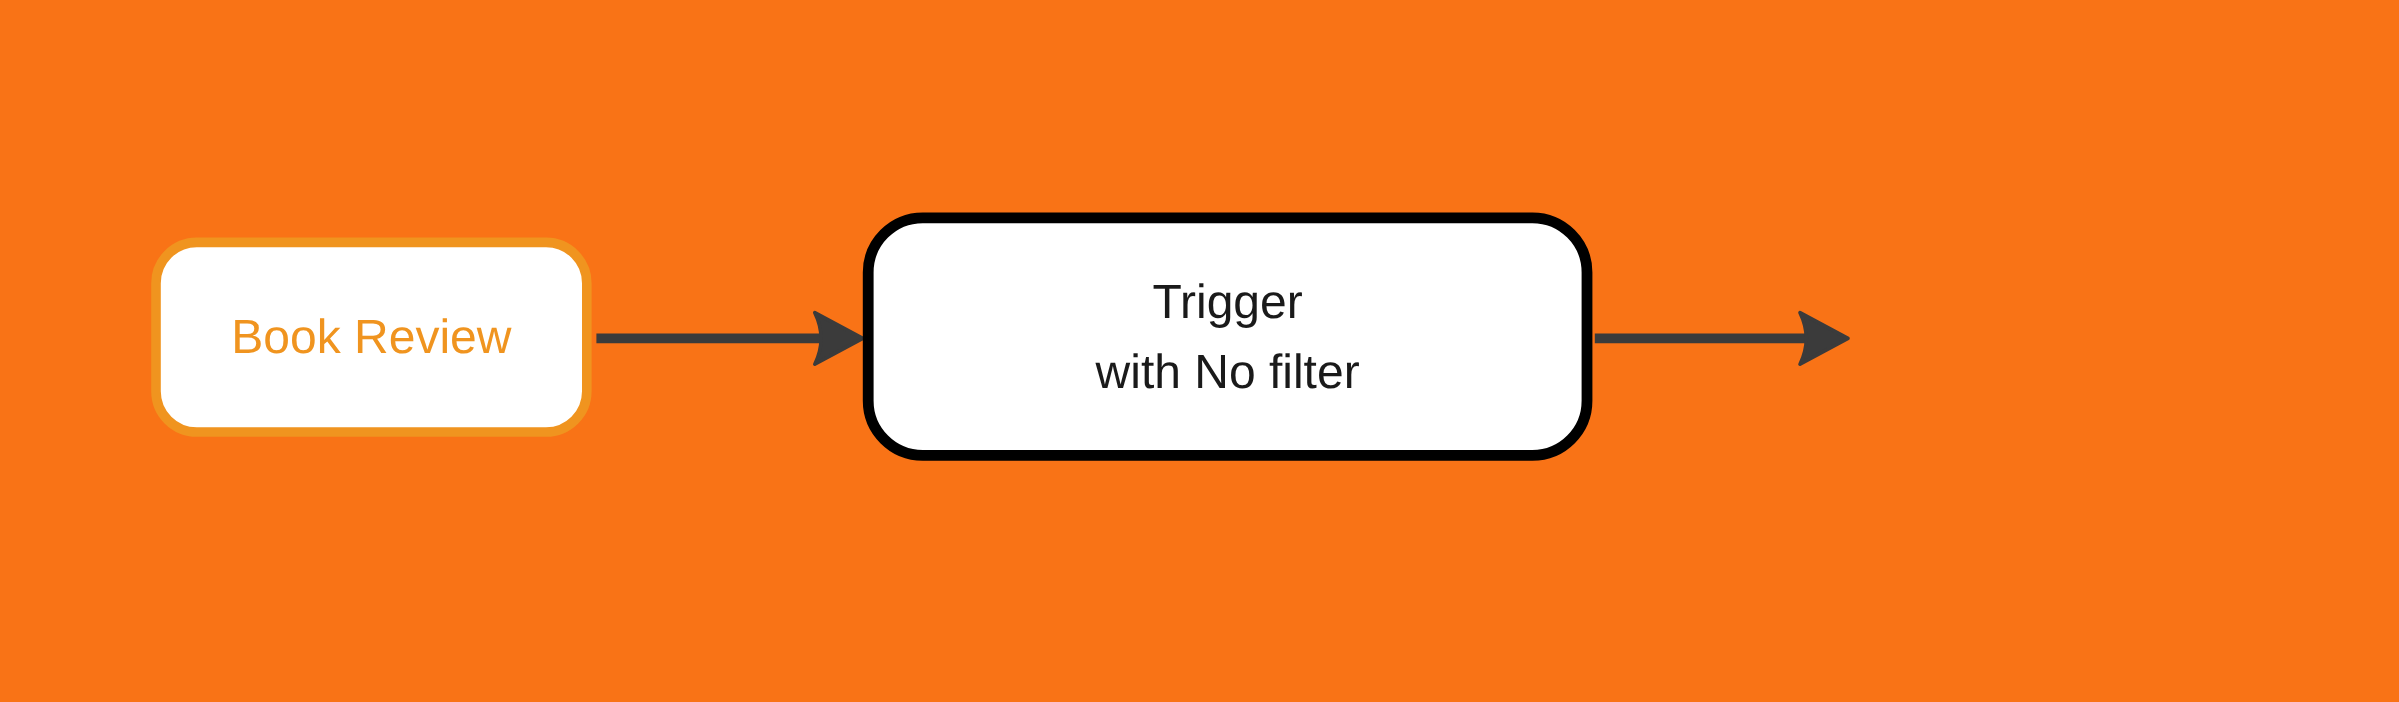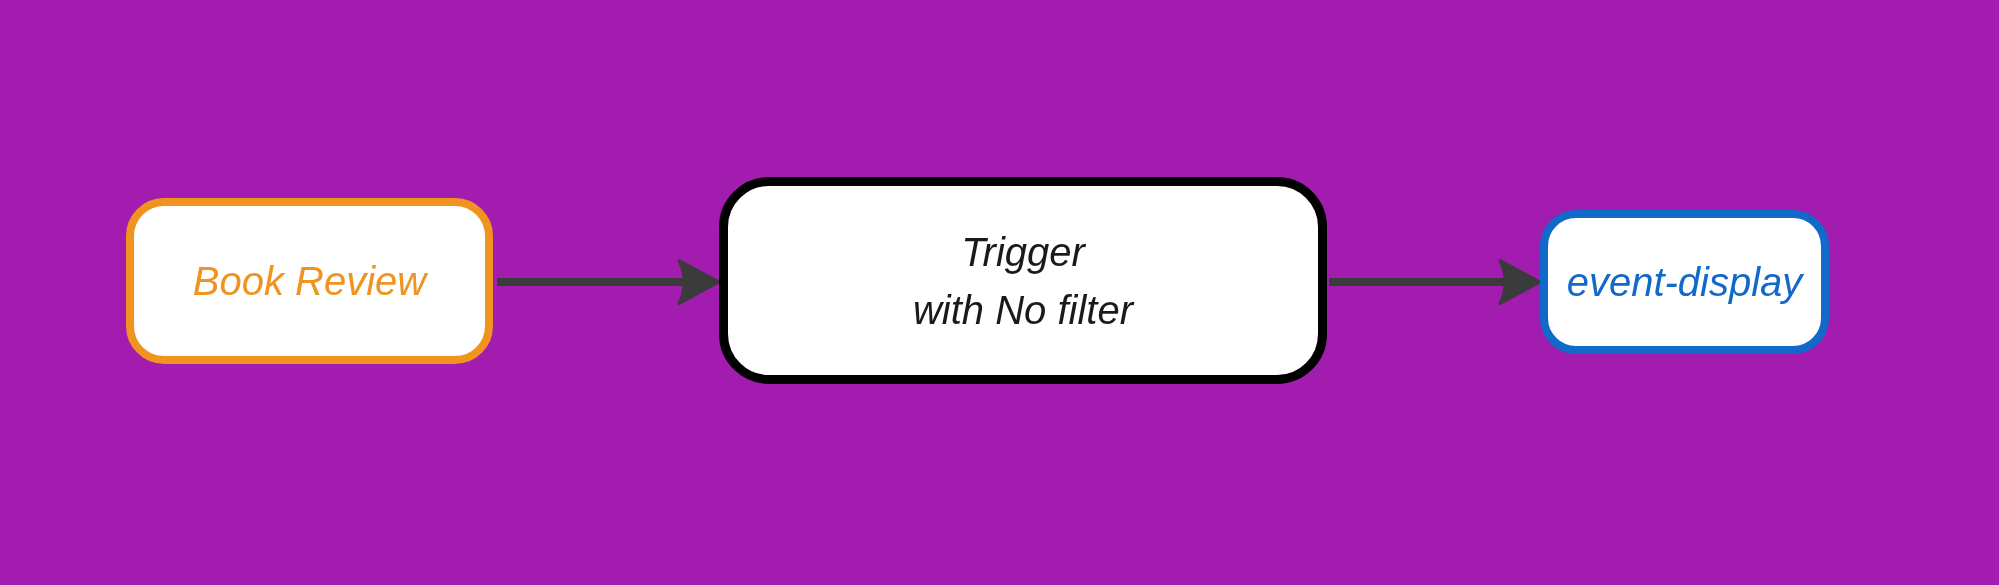--- a/index.html
+++ b/index.html
@@ -55,21 +55,21 @@
   .edge {
     position: absolute;
     overflow: visible;
   }
   .edge-1 { left: 495px; top: 252px; }
   .edge-2 { left: 1327px; top: 252px; }
 </style>
 </head>
 <body>
 
-<div class="canvas" style="background: #a21caf; font-style: italic;">
+<div class="canvas" style="background: #f97316;">
 
   <div class="node node-broker" style="border-color: rgb(240, 148, 31); color: rgb(240, 148, 31);">
     <div class="node-label">
       <span>Book Review</span>
     </div>
   </div>
 
   <svg class="edge edge-1" width="226" height="60" viewBox="0 0 226 60">
     <line x1="2" y1="30" x2="190" y2="30" stroke-width="8" stroke="#3B3B3B"></line>
     <path d="M 224 30 L 184 8.5 Q 194.5 30 184 51.5 Z" stroke-width="3" stroke-linejoin="round" fill="#3B3B3B"></path>
@@ -82,20 +82,14 @@
       <span>with No filter</span>
     </div>
   </div>
 
   <svg class="edge edge-2" width="215" height="60" viewBox="0 0 215 60">
     <line x1="2" y1="30" x2="178" y2="30" stroke-width="8" stroke="#3B3B3B"></line>
     <path d="M 213 30 L 173 8.5 Q 183.5 30 173 51.5 Z" stroke-width="3" stroke-linejoin="round" fill="#3B3B3B"></path>
     <path d="M 213 30 L 173 8.5 Q 183.5 30 173 51.5 Z" fill="none" stroke-width="3" stroke-linejoin="round" stroke="#3B3B3B"></path>
   </svg>
 
-  <div class="node node-event-display" style="border-color: rgb(17, 105, 201); color: rgb(17, 105, 201);">
-    <div class="node-label">
-      <span>event-display</span>
-
-    </div>
-  </div>
 
 </div>
 
 </body></html>

